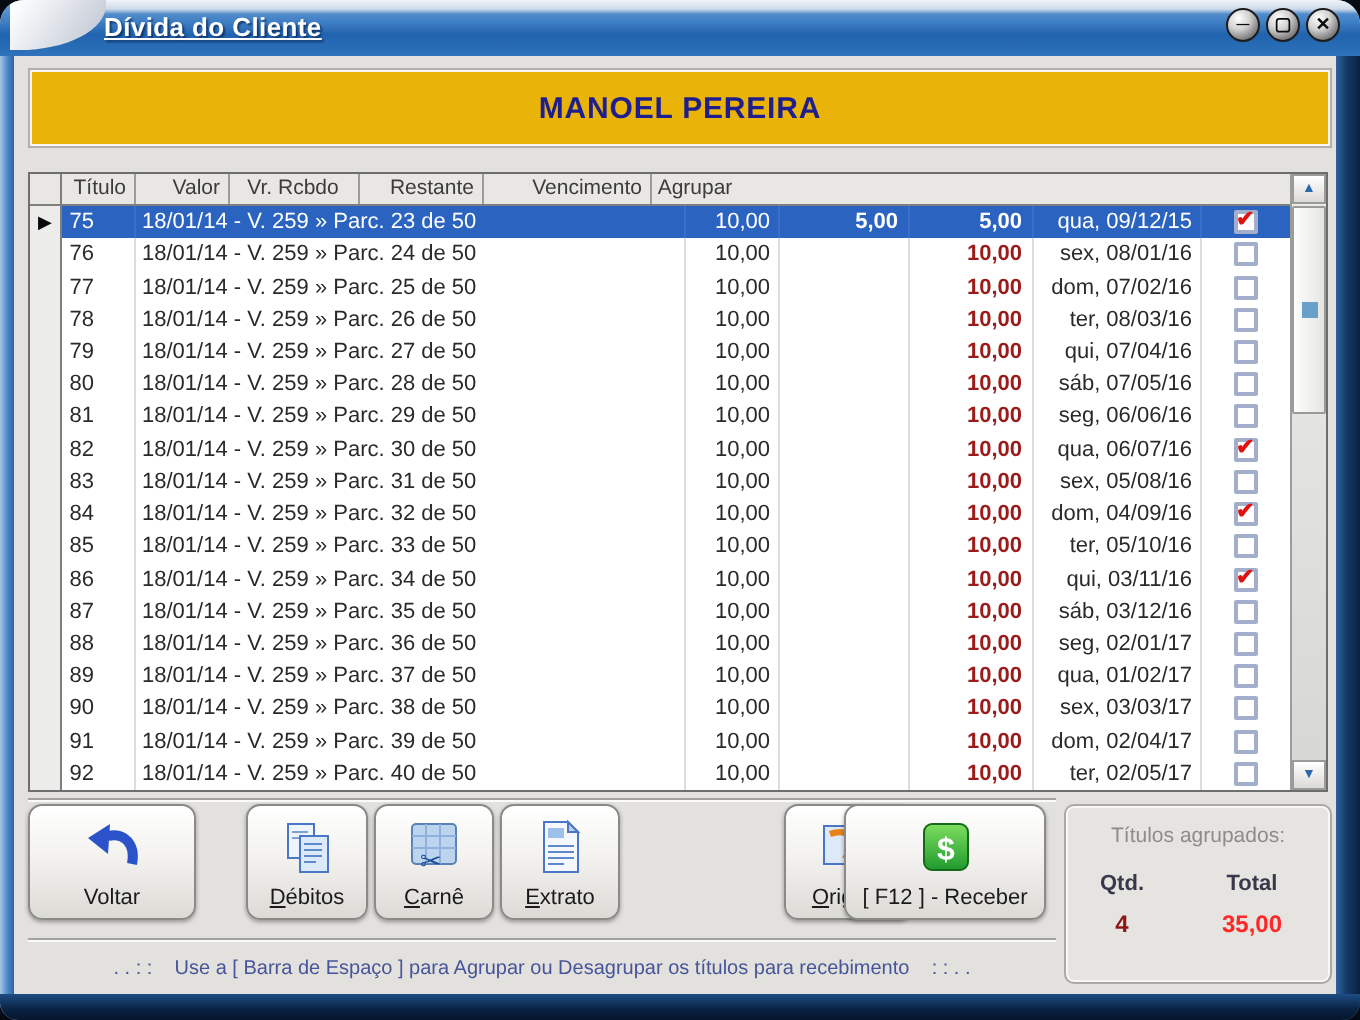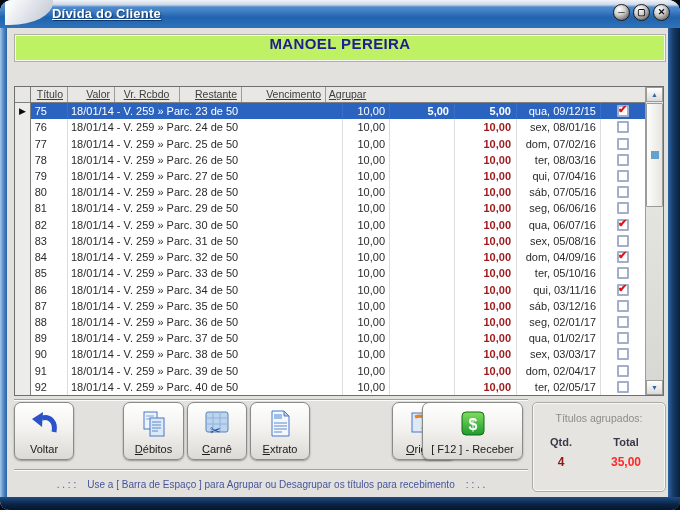--- a/index.html
+++ b/index.html
@@ -24,32 +24,32 @@
   .frame-left{position:absolute;top:28px;left:0;width:7px;bottom:0;
     background:linear-gradient(90deg,#a6c6e6 0%,#4a85c6 55%,#2c64a2 100%);}
   .frame-right{position:absolute;top:28px;right:0;width:12px;bottom:0;
     background:linear-gradient(90deg,#2d639f 0%,#143a66 45%,#0a2040 100%);}
   .frame-bottom{position:absolute;bottom:0;left:0;right:0;height:13px;
     background:linear-gradient(180deg,#1d4d84 0%,#0b2446 55%,#05152c 100%);}
 
   .content{position:absolute;left:7px;top:28px;width:661px;height:469px;background:#e3e1dd;}
 
   
-  .client-panel{position:absolute;left:7px;top:6px;width:652px;height:28px;background:#bef264;
+  .client-panel{position:absolute;left:7px;top:6px;width:652px;height:40px;background:#eab308;
     border:1px solid #b2b0ac;box-shadow:inset 0 0 0 1px #f6f5f2;
-    display:flex;align-items:flex-start;justify-content:center;}
+    display:flex;align-items:center;justify-content:center;}
   .client-name{font-size:15px;font-weight:bold;color:#1e1e8e;letter-spacing:.4px;}
 
   
   .grid{position:absolute;left:7px;top:58px;width:650px;height:310px;border:1px solid #6e6e6e;
     background:#ffffff;display:flex;flex-direction:row;}
   .grid-main{width:630px;display:flex;flex-direction:column;}
   .grid-header{display:flex;height:16px;background:#e9e7e3;border-bottom:1px solid #7e7e7e;
     font-size:10.5px;color:#3c3c3c;}
-  .hc{border-right:1px solid #9c9c9a;padding:1px 4px 0 3px;white-space:nowrap;overflow:hidden;text-decoration:underline;}
+  .hc{border-right:1px solid #9c9c9a;padding:1px 4px 0 3px;white-space:nowrap;overflow:hidden;}
   .grid-rows{flex:1;display:flex;flex-direction:column;}
   .row{flex:1;display:flex;font-size:11px;color:#2a2a2a;align-items:stretch;}
   .cell{display:flex;align-items:center;overflow:hidden;white-space:nowrap;border-right:1px solid #dcdcda;}
   .c-sel{width:16px;background:#ececea;border-right:1px solid #7e7e7e;justify-content:center;}
   .c-tit{width:37px;justify-content:flex-end;padding-right:20px;}
   .c-his{width:275px;padding-left:3px;}
   .c-val{width:47px;justify-content:flex-end;padding-right:4px;}
   .c-rcb{width:65px;justify-content:flex-end;padding-right:5px;}
   .c-res{width:62px;justify-content:flex-end;padding-right:5px;color:#9c1a1a;font-weight:bold;}
   .c-ven{width:84px;justify-content:flex-end;padding-right:4px;}
@@ -87,21 +87,21 @@
   
   .groove{position:absolute;left:7px;width:514px;height:2px;border-top:1px solid #a2a29e;border-bottom:1px solid #fbfbf9;}
   .groove-top{top:371px;}
   .groove-status{top:441px;}
   .btn{position:absolute;top:374px;height:58px;border-radius:7px;border:1px solid #8a8a88;
     background:linear-gradient(180deg,#ffffff 0%,#f3f2ef 45%,#dcdad5 100%);
     box-shadow:0 1px 2px rgba(0,0,0,.35),inset 0 1px 0 #ffffff;
     display:flex;flex-direction:column;align-items:center;justify-content:space-between;
     padding:6px 2px 4px;font-size:11px;color:#1a1a1a;cursor:default;}
   .btn u{text-decoration:underline;}
-  .btn-voltar{left:7px;width:60px;}
+  .btn-voltar{left:7px;width:84px;}
   .btn-debitos{left:116px;width:61px;}
   .btn-carne{left:180px;width:60px;}
   .btn-extrato{left:243px;width:60px;}
   .btn-origem{left:349px;width:64px;margin-left:36px;}
   .btn-receber{left:415px;width:101px;}
   .btn .ic{height:30px;display:flex;align-items:center;justify-content:center;}
 
   
   .statusbar{position:absolute;left:7px;top:445px;width:514px;height:22px;
     display:flex;align-items:center;justify-content:center;

